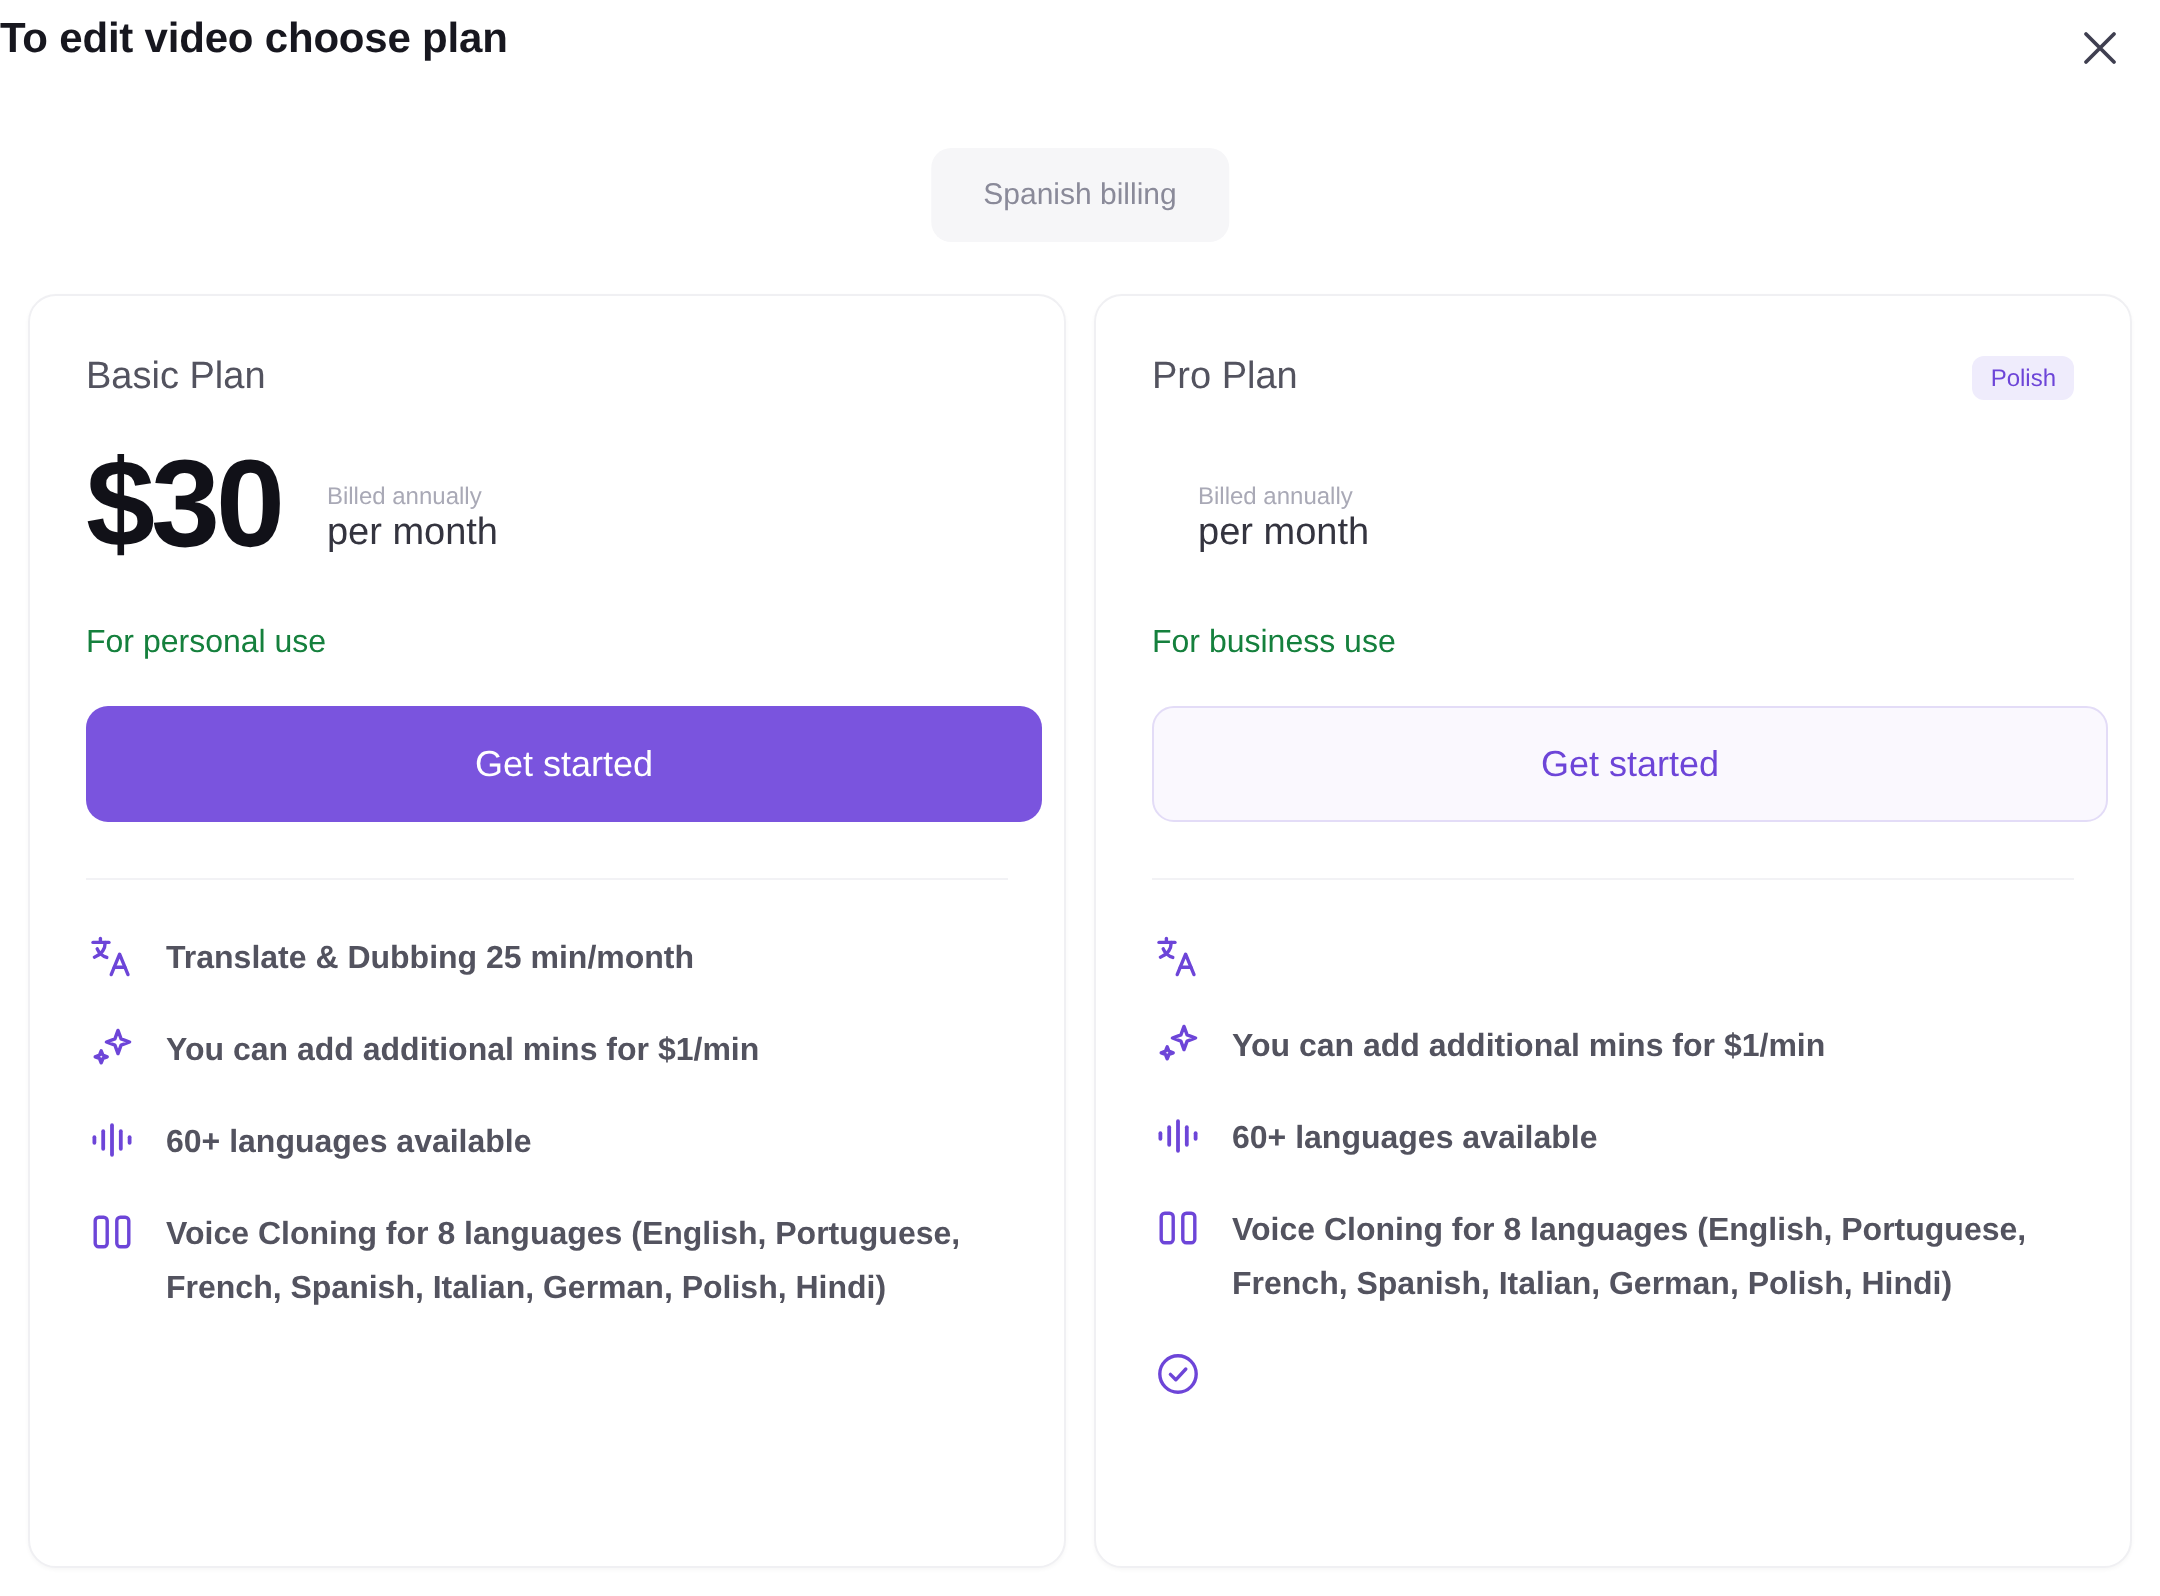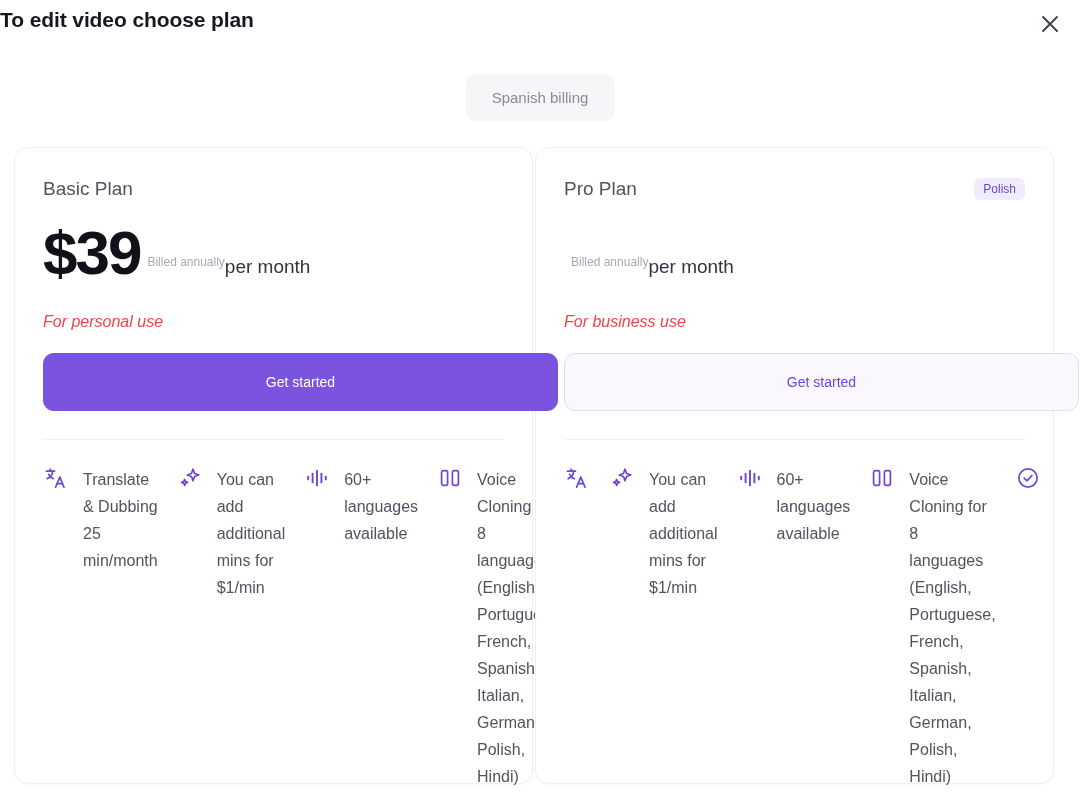--- a/index.html
+++ b/index.html
@@ -75,21 +75,21 @@
     color: #17171f;
     box-shadow: 0 1px 3px rgba(20,20,40,0.10), 0 0 0 0.5px rgba(20,20,40,0.04);
   }
 
   
   .plans {
     position: absolute;
     top: 147px;
     left: 14px;
     display: flex;
-    gap: 2px;
+    gap: 14px;
     align-items: flex-end;
   }
   .plan-card {
     width: 519px;
     height: 637px;
     background: #ffffff;
     border: 1px solid #f0f0f3;
     border-radius: 14px;
     box-shadow: 0 1px 2px rgba(20,20,40,0.035);
     display: flex;
@@ -129,49 +129,48 @@
   }
   .price-amount {
     font-size: 62px;
     font-weight: bold;
     color: #111118;
     letter-spacing: -2px;
     line-height: 64px;
   }
   .price-meta {
     display: flex;
-    flex-direction: row;
-    margin-left: 7px;
+    flex-direction: column;
+    margin-left: 23px;
     padding-bottom: 6px;
   }
   .billed-note {
     font-size: 12px;
     color: #a9a9b6;
     line-height: 14px;
   }
   .per-month {
     font-size: 19px;
     color: #34343f;
     line-height: 24px;
   }
 
   .plan-use {
     margin-top: 28px;
     font-size: 16px;
-    color: #ef4444;
-    font-style: italic;
+    color: #15803d;
   }
 
   .cta-button {
     display: block;
     margin: 22px 0 0 0;
-    width: 515px;
+    width: 478px;
     height: 58px;
     border-radius: 11px;
-    font-size: 14px;
+    font-size: 18px;
     font-family: "Liberation Sans", sans-serif;
     cursor: pointer;
     border: none;
   }
   .cta-primary {
     background: #7a54de;
     color: #ffffff;
   }
   .cta-secondary {
     background: #faf8fe;
@@ -183,21 +182,23 @@
     margin-top: 28px;
     height: 1px;
     background: #f2f2f5;
     width: 100%;
   }
 
   
   .features {
     padding: 26px 28px 0 28px;
     display: flex;
+    flex-direction: column;
     gap: 19px;
+    font-weight: bold;
   }
   .feature-row {
     display: flex;
     align-items: flex-start;
     gap: 14px;
   }
   .feature-icon {
     width: 26px;
     min-width: 26px;
     height: 26px;
@@ -234,21 +235,21 @@
       <button class="toggle-option">Spanish billing</button>
     </div>
 
   <div class="plans">
       <div class="plan-card">
         <div class="card-head">
           <div class="plan-name-row">
             <div class="plan-name">Basic Plan</div>
           </div>
           <div class="price-row">
-            <div class="price-amount">$39</div>
+            <div class="price-amount">$30</div>
             <div class="price-meta">
               <div class="billed-note">Billed annually</div>
               <div class="per-month">per month</div>
             </div>
           </div>
           <div class="plan-use">For personal use</div>
           <button class="cta-button cta-primary">Get started</button>
           <div class="card-divider"></div>
         </div>
         <div class="features">

